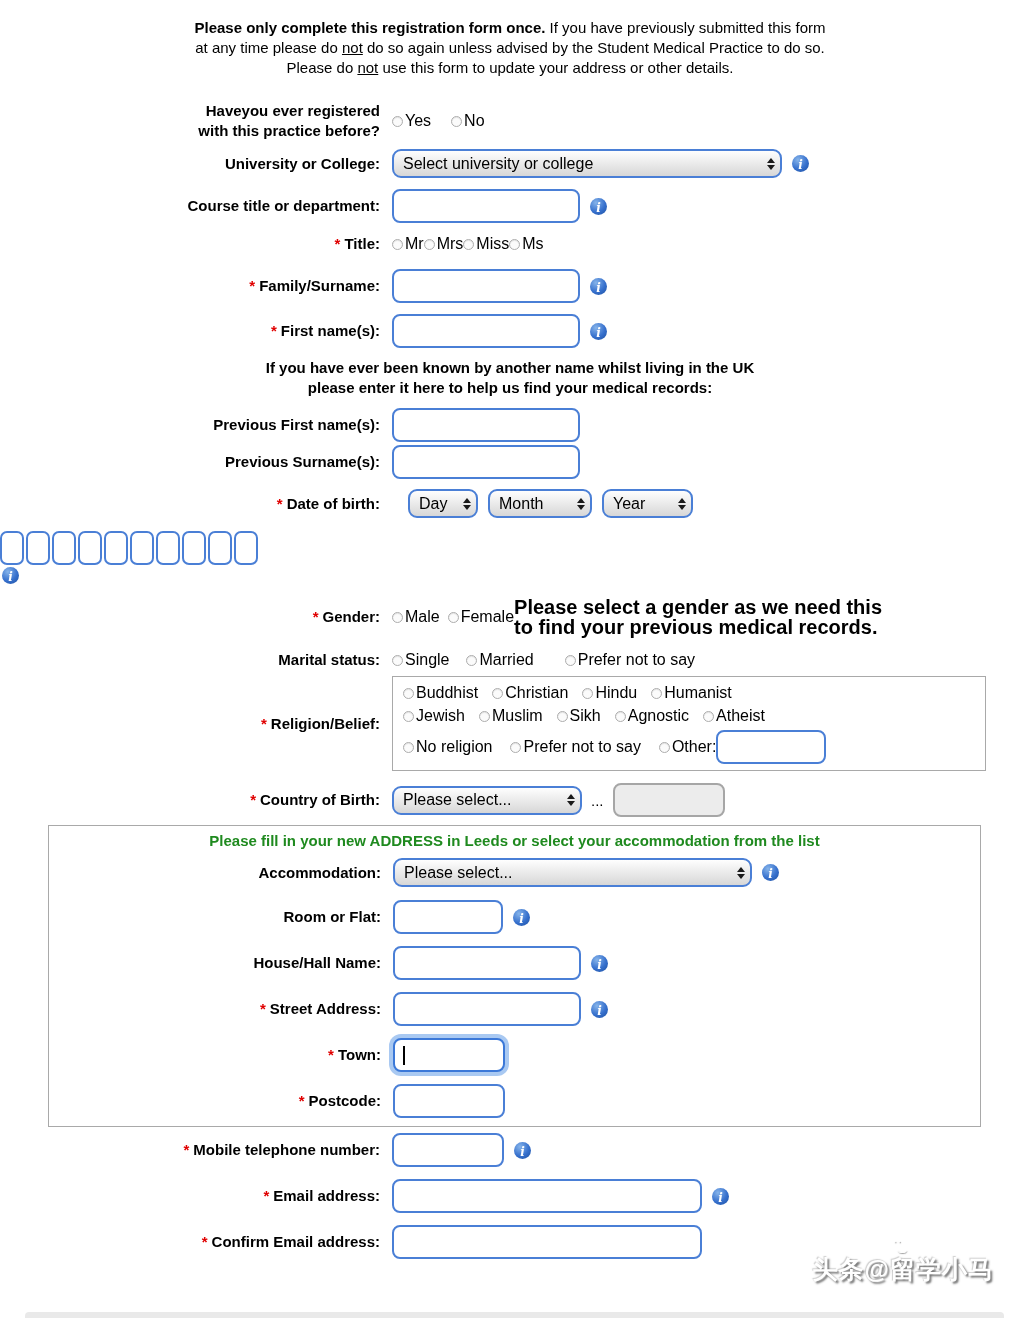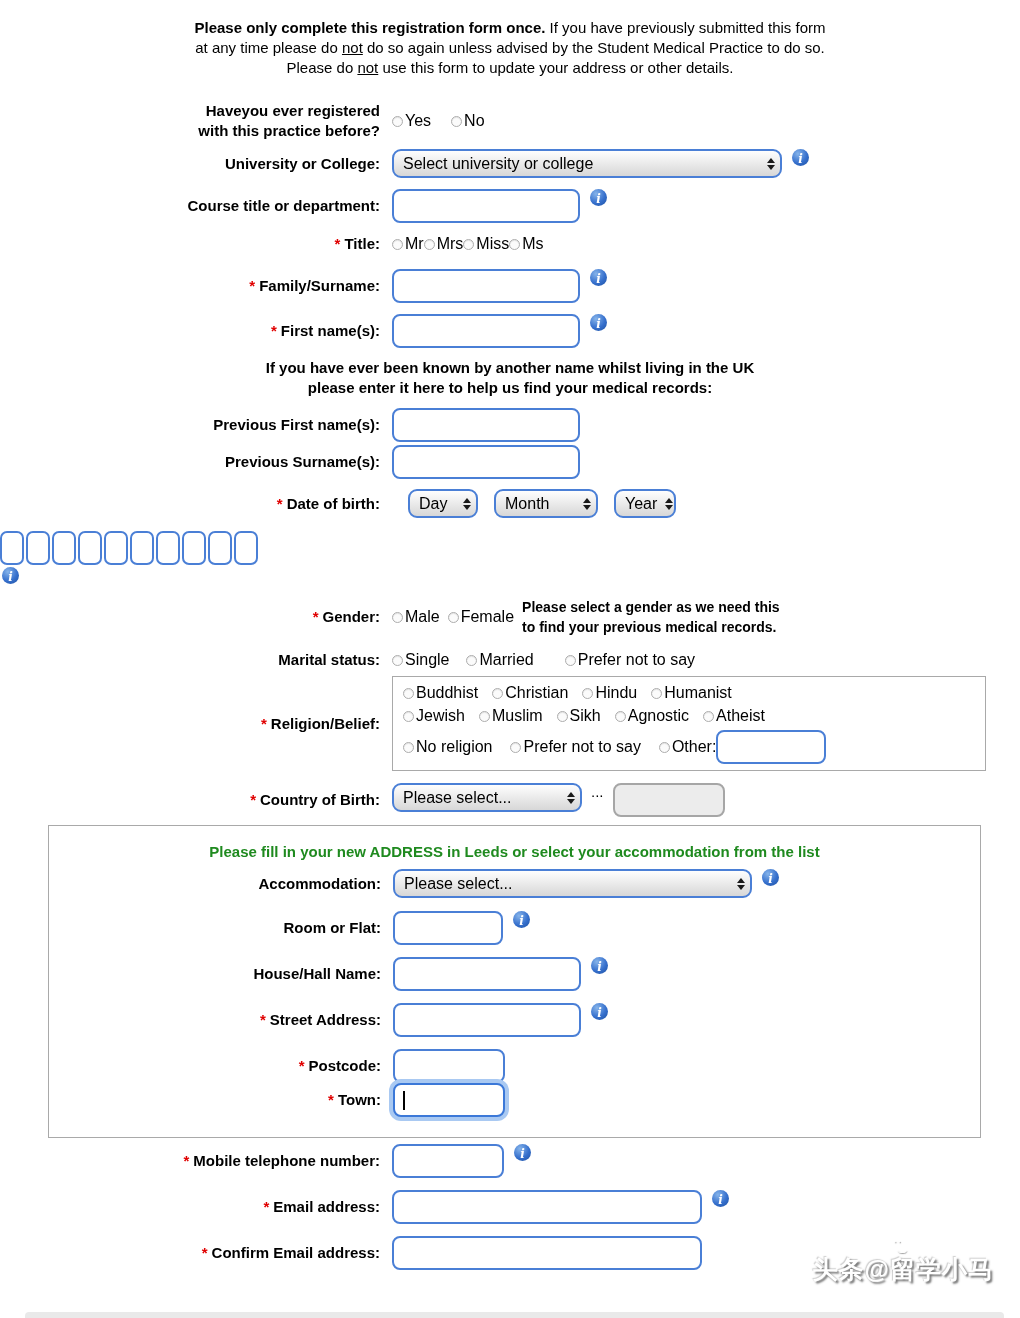--- a/index.html
+++ b/index.html
@@ -9,21 +9,21 @@
     background:#fff; color:#000; overflow:hidden;
     font-family:"Liberation Sans","DejaVu Sans",sans-serif; font-size:15px;
   }
   
   .hdr { text-align:center; line-height:20px; padding:18px 80px 0 80px; margin-bottom:23px; }
   .hdr b { font-weight:bold;margin-top:44px; }
   .u { text-decoration:underline; }
   
   .row { display:flex; align-items:center; margin-bottom:11px; }
   .lbl { flex:0 0 392px; text-align:right; padding-right:12px; font-weight:bold; font-size:15px; line-height:20px; }
-  .ctl { flex:1; display:flex; }
+  .ctl { flex:1; display:flex; align-items:center; }
   .req { color:#e00000; margin-right:4px; font-weight:bold; }
   
   .tinput {
     height:34px; border:2px solid #4a7fd6; border-radius:8px; background:#fff;
     padding:0 8px; font-size:15px; font-family:inherit; outline:none;
   }
   .w390{width:390px}.w188{width:188px}.w112{width:112px}.w110{width:110px}.w310{width:310px}
   .dinput {
     height:34px; width:112px; border:2px solid #a6a6a6; border-radius:8px; background:#ececec;
   }
@@ -54,40 +54,40 @@
   .opt { display:inline-flex; align-items:center; }
   
   .row-registered { margin-bottom:8px; }
   .row-univ .selectbox { width:390px; }
   .row-partner { margin-bottom:8px; }
   .row-partner .ctl { display:block; font-size:16px; line-height:23px; max-width:565px; }
   .row-title { margin-bottom:15px; }
   .centertext { text-align:center; font-weight:bold; line-height:20px; margin-bottom:10px; }
   .row-prev1 { margin-bottom:3px; }
   .row-dob { margin-bottom:13px;gap:16px; }
-  .row-dob .selectbox { margin-right:16px; }
-  .sel-day{width:70px}.sel-month{width:104px}.sel-year{width:62px}.sel-country{width:190px}.sel-accom{width:359px}
+  .row-dob .selectbox { margin-right:10px; }
+  .sel-day{width:70px}.sel-month{width:104px}.sel-year{width:91px}.sel-country{width:190px}.sel-accom{width:359px}
   .row-nhs { margin-bottom:13px; }
   .nhs-ctl { display:block; }
   .nhs-boxes { display:flex; }
   .nhsbox { width:24px; height:34px; border:2px solid #4a7fd6; border-radius:7px; background:#fff; margin-right:2px; }
   .nhs-info { margin-left:2px; margin-top:2px; }
   .nhs-info .info{ margin-left:0; }
   .row-gender { margin-bottom:13px; }
-  .gender-note { font-weight:bold; font-size:14px; line-height:20px; margin-left:8px; }
+  .gender-note { font-weight:bold; font-size:20px; line-height:20px; }
   .row-marital { margin-bottom:6px; }
   .row-religion { margin-bottom:12px; align-items:center; }
   .religion-box { border:1px solid #a9a9a9; width:594px; padding:7px 10px 6px 10px; font-size:16px; }
   .rel-line { display:flex; align-items:center; margin-bottom:5px; }
   .rel-line:last-child { margin-bottom:0; }
   .rel-line .opt { margin-right:14px; }
   .row-country { margin-bottom:8px; }
   .dots { margin:0 9px; font-size:15px; }
   
-  .addr-box { border:1px solid #a9a9a9; margin:0 39px 6px 48px; padding:17px 0 8px 0; }
+  .addr-box { border:1px solid #a9a9a9; margin:0 39px 6px 48px; padding:6px 0 8px 0; }
   .addr-box .lbl { flex:0 0 344px; }
   .green-head { color:#1f8a1f; font-weight:bold; text-align:center; margin-bottom:9px; font-size:15px; }
   .row-accom { margin-bottom:13px; }
   .row-room { margin-bottom:12px; }
   .row-house, .row-street, .row-town { margin-bottom:12px; }
   .row-postcode { margin-bottom:0; }
   .town-wrap { position:relative; display:inline-block; }
   .focus-glow { box-shadow:0 0 0 4px #a9c9f2; border-color:#3b78d8; }
   .caret { position:absolute; left:10px; top:8px; width:2px; height:19px; background:#000; }
   
@@ -404,36 +404,36 @@
     </div>
 
     <div class="row row-street">
       <div class="lbl"><span class="req">*</span><span>Street Address:</span></div>
       <div class="ctl">
         <input class="tinput w188" style="">
         <span class="info"></span>
       </div>
     </div>
 
-    <div class="row row-postcode">
-      <div class="lbl"><span class="req">*</span><span>Postcode:</span></div>
-      <div class="ctl">
-        <input class="tinput w112" style="">
-      </div>
-    </div>
-
     <div class="row row-town">
       <div class="lbl"><span class="req">*</span><span>Town:</span></div>
       <div class="ctl">
         <span class="town-wrap">
           <input class="tinput w112 focus-glow" style="">
           <span class="caret"></span>
         </span>
       </div>
     </div>
+
+    <div class="row row-postcode">
+      <div class="lbl"><span class="req">*</span><span>Postcode:</span></div>
+      <div class="ctl">
+        <input class="tinput w112" style="">
+      </div>
+    </div>
   </div>
 
   <div class="row row-mobile">
     <div class="lbl"><span class="req">*</span><span>Mobile telephone number:</span></div>
     <div class="ctl">
       <input class="tinput w112" style="">
       <span class="info"></span>
     </div>
   </div>
 

